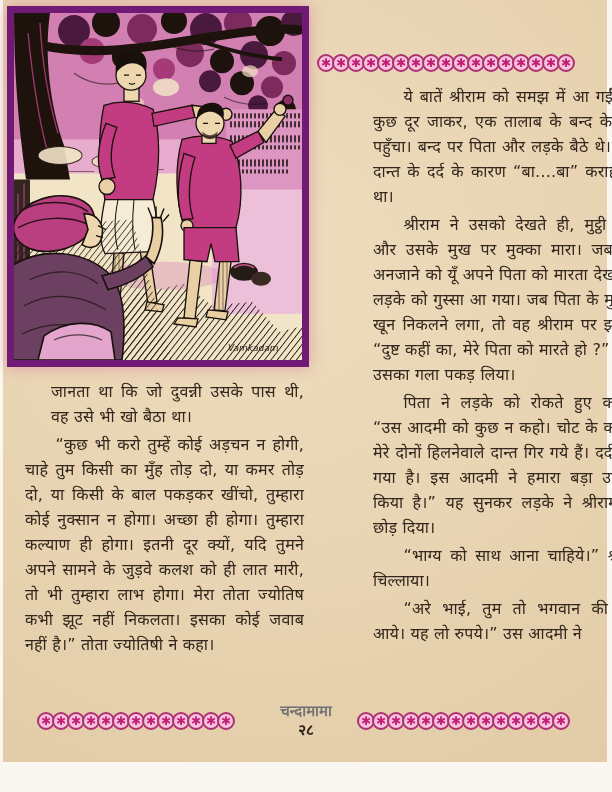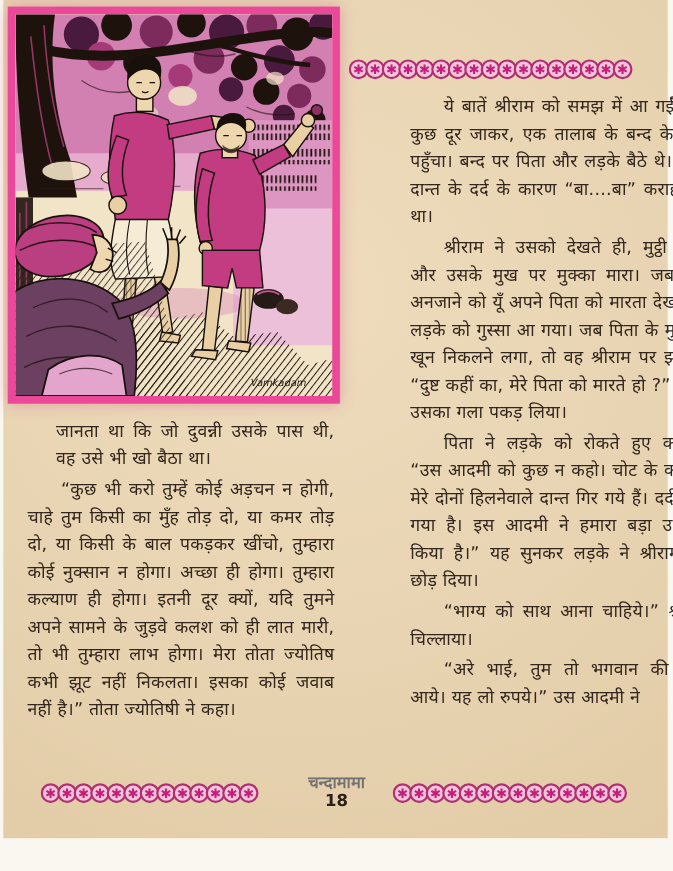--- a/index.html
+++ b/index.html
@@ -9,21 +9,21 @@
     font-family:"DejaVu Sans","Liberation Sans",sans-serif;
     overflow:hidden;
   }
   .paper{
     position:absolute;left:3px;top:0;width:604px;height:762px;
     background:radial-gradient(circle at 45% 35%, #eedcbd 0%, #e8d4b2 55%, #e2cba6 100%);
   }
   
   .illo-frame{
     position:absolute;left:7px;top:6px;width:302px;height:361px;
-    background:#ec4899;padding:7px;box-sizing:border-box;
+    background:#701a75;padding:7px;box-sizing:border-box;
     box-shadow:0 0 14px rgba(201,84,142,.45);
     text-align:center;
   }
   .illo{width:100%;height:100%;background:#f2e4c6;overflow:hidden;}
   .illo svg{display:block;width:100%;height:100%;}
   
   .orn{position:absolute;display:flex;align-items:center;overflow:hidden;}
   .orn-top{left:317px;top:50px;width:262px;height:26px;}
   .orn-bl{left:37px;top:708px;width:202px;height:26px;}
   .orn-br{left:357px;top:708px;width:220px;height:26px;}
@@ -255,13 +255,13 @@
   <p>“भाग्य को साथ आना चाहिये।” श्रीराम चिल्लाया।</p>
   <p>“अरे भाई, तुम तो भगवान की तरह आये। यह लो रुपये।” उस आदमी ने</p>
 </div>
 
 <div class="col col-left">
   <p class="noindent">जानता था कि जो दुवन्नी उसके पास थी, वह उसे भी खो बैठा था।</p>
   <p>“कुछ भी करो तुम्हें कोई अड़चन न होगी, चाहे तुम किसी का मुँह तोड़ दो, या कमर तोड़ दो, या किसी के बाल पकड़कर खींचो, तुम्हारा कोई नुक्सान न होगा। अच्छा ही होगा। तुम्हारा कल्याण ही होगा। इतनी दूर क्यों, यदि तुमने अपने सामने के जुड़वे कलश को ही लात मारी, तो भी तुम्हारा लाभ होगा। मेरा तोता ज्योतिष कभी झूट नहीं निकलता। इसका कोई जवाब नहीं है।” तोता ज्योतिषी ने कहा।</p>
 </div>
 
 <div class="footer-title">चन्दामामा</div>
-<div class="footer-page">18</div>
+<div class="footer-page">२८</div>
 
 </body></html>

